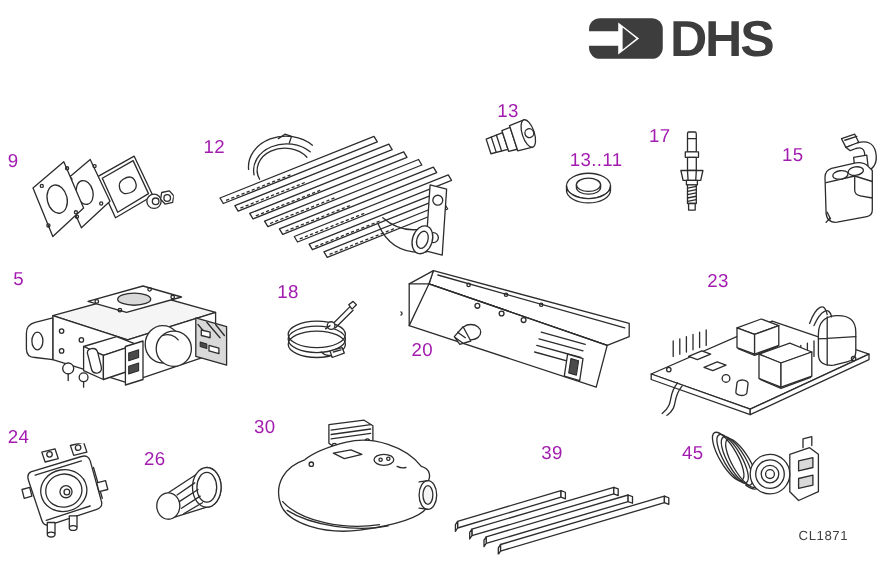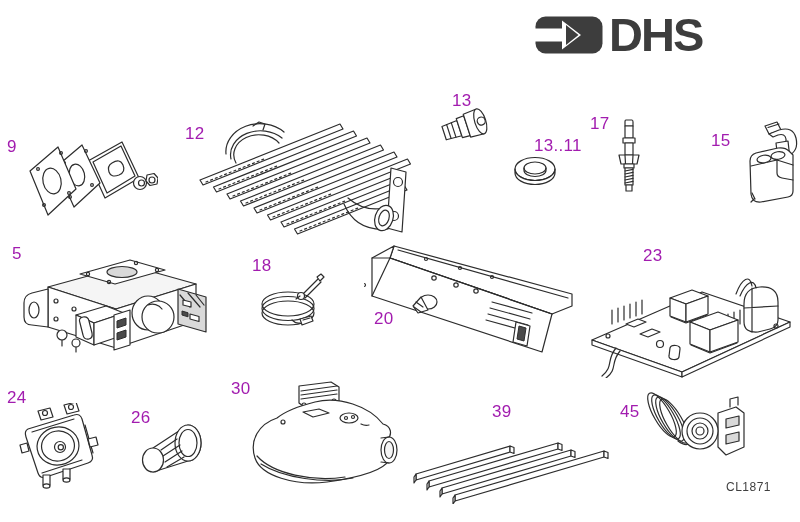--- a/index.html
+++ b/index.html
@@ -37,21 +37,21 @@
       <rect x="0.5" y="0.5" width="67" height="37" rx="10" fill="#3d3d3d"></rect>
       <polygon points="0,12.5 27,12.5 27,4.5 46,19 27,33.5 27,25.5 0,25.5" fill="#ffffff"></polygon>
       <polygon points="31,9 43.5,19 31,29" fill="#3d3d3d"></polygon>
     </svg>
     <span id="logo-text">DHS</span>
   </div>
 
   <div class="plabel" style="left:7px;top:137px">9</div>
   <div class="plabel" style="left:185px;top:124px">12</div>
   <div class="plabel" style="left:452px;top:91px">13</div>
-  <div class="plabel" style="left:534px;top:136px">13..11</div>
+  <div class="plabel" style="left:518px;top:136px">13..11</div>
   <div class="plabel" style="left:590px;top:114px">17</div>
   <div class="plabel" style="left:711px;top:131px">15</div>
   <div class="plabel" style="left:12px;top:244px">5</div>
   <div class="plabel" style="left:252px;top:256px">18</div>
   <div class="plabel" style="left:374px;top:309px">20</div>
   <div class="plabel" style="left:643px;top:246px">23</div>
   <div class="plabel" style="left:7px;top:388px">24</div>
   <div class="plabel" style="left:131px;top:408px">26</div>
   <div class="plabel" style="left:231px;top:379px">30</div>
   <div class="plabel" style="left:492px;top:402px">39</div>

